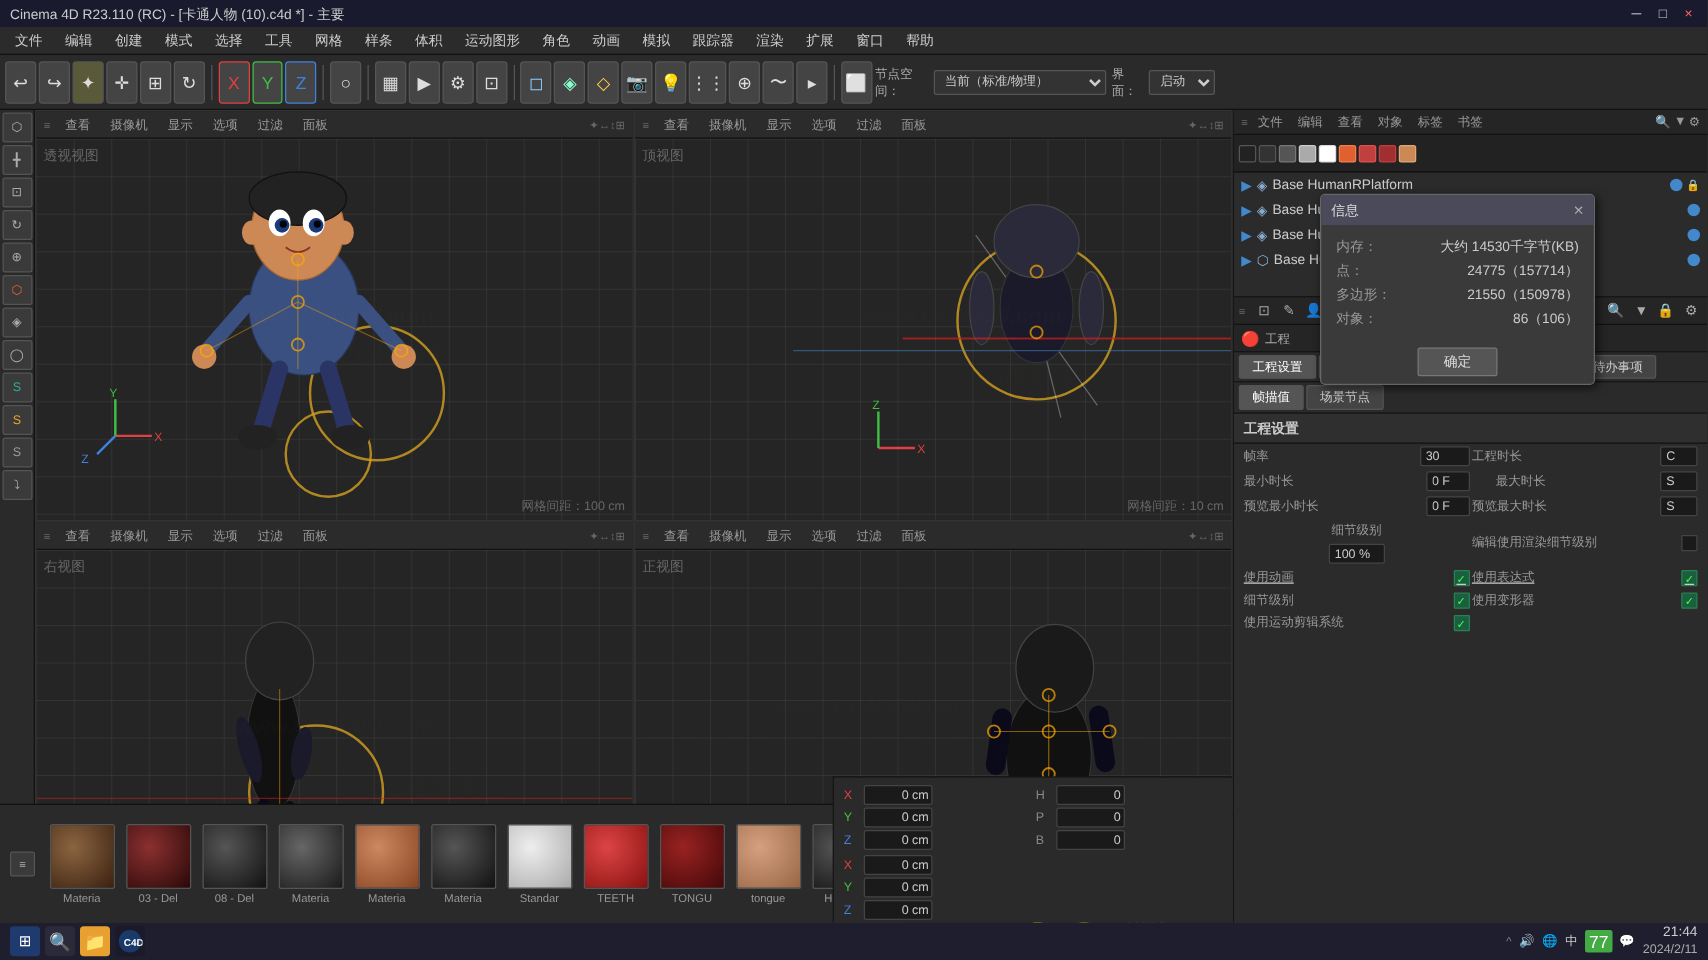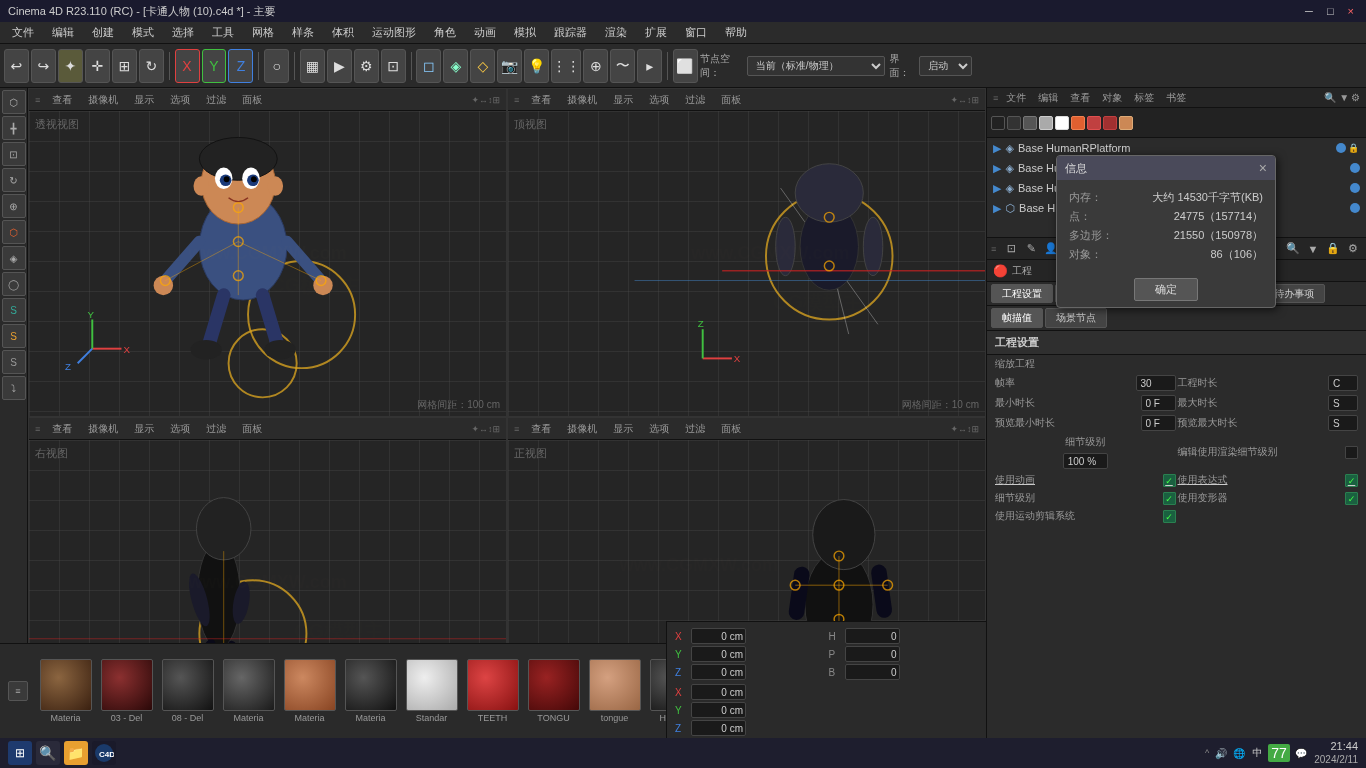--- a/index.html
+++ b/index.html
@@ -681,42 +681,38 @@
         <div class="attr-tab">场景节点</div>
       </div>
 
       <div style="padding:4px 8px;background:#2f2f2f;border-bottom:1px solid #111;">
         <span style="font-size:11px;color:#ccc;font-weight:bold;">工程设置</span>
       </div>
 
       <div id="engine-section">
 
 
-        <div class="prop-row" style="padding:2px 8px;">
-          <span class="prop-label">缩放工程</span>
-          <span></span>
-        </div>
 
         <div style="display:grid;grid-template-columns:1fr 1fr;gap:2px;padding:2px 8px;">
           <div style="display:flex;gap:4px;align-items:center;">
             <span class="prop-label" style="font-size:10px;color:#999;">帧率</span>
             <input class="prop-input" value="30" style="width: 40px;">
           </div>
           <div style="display:flex;gap:4px;align-items:center;">
             <span class="prop-label" style="font-size:10px;color:#999;">工程时长</span>
             <input class="prop-input" value="C" style="width: 30px;">
           </div>
         </div>
 
         <div style="display:grid;grid-template-columns:1fr 1fr;gap:2px;padding:2px 8px;">
           <div style="display:flex;gap:4px;align-items:center;">
             <span class="prop-label" style="font-size:10px;color:#999;">最小时长</span>
             <input class="prop-input" value="0 F" style="width: 35px;">
           </div>
-          <div style="display:flex;gap:4px;align-items:center;">
+          <div style="display:flex;gap:4px;align-items:center;margin-left:19px;">
             <span class="prop-label" style="font-size:10px;color:#999;">最大时长</span>
             <input class="prop-input" value="S" style="width: 30px;">
           </div>
         </div>
 
         <div style="display:grid;grid-template-columns:1fr 1fr;gap:2px;padding:2px 8px;">
           <div style="display:flex;gap:4px;align-items:center;">
             <span class="prop-label" style="font-size:10px;color:#999;">预览最小时长</span>
             <input class="prop-input" value="0 F" style="width: 35px;">
           </div>

